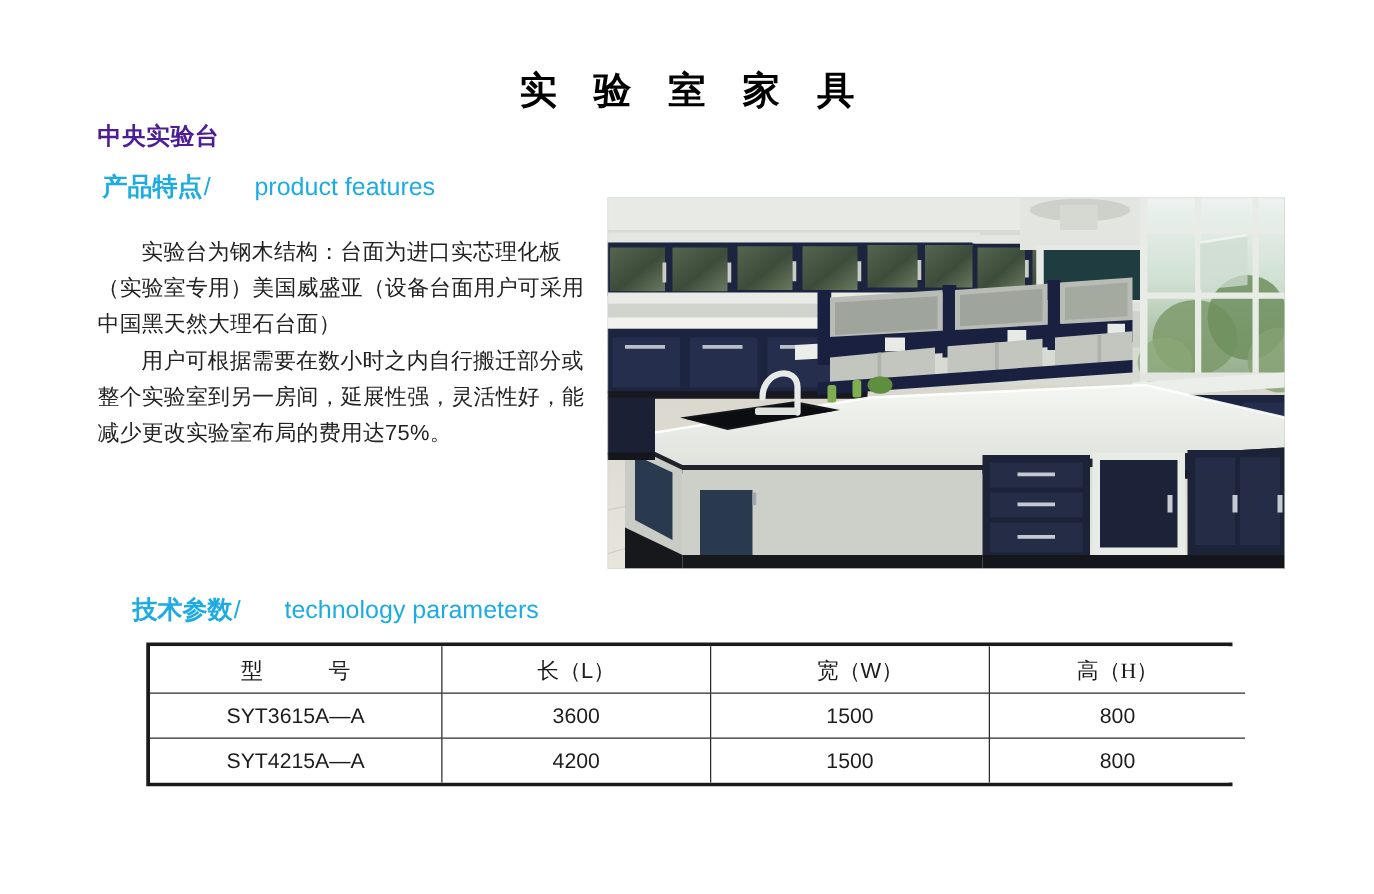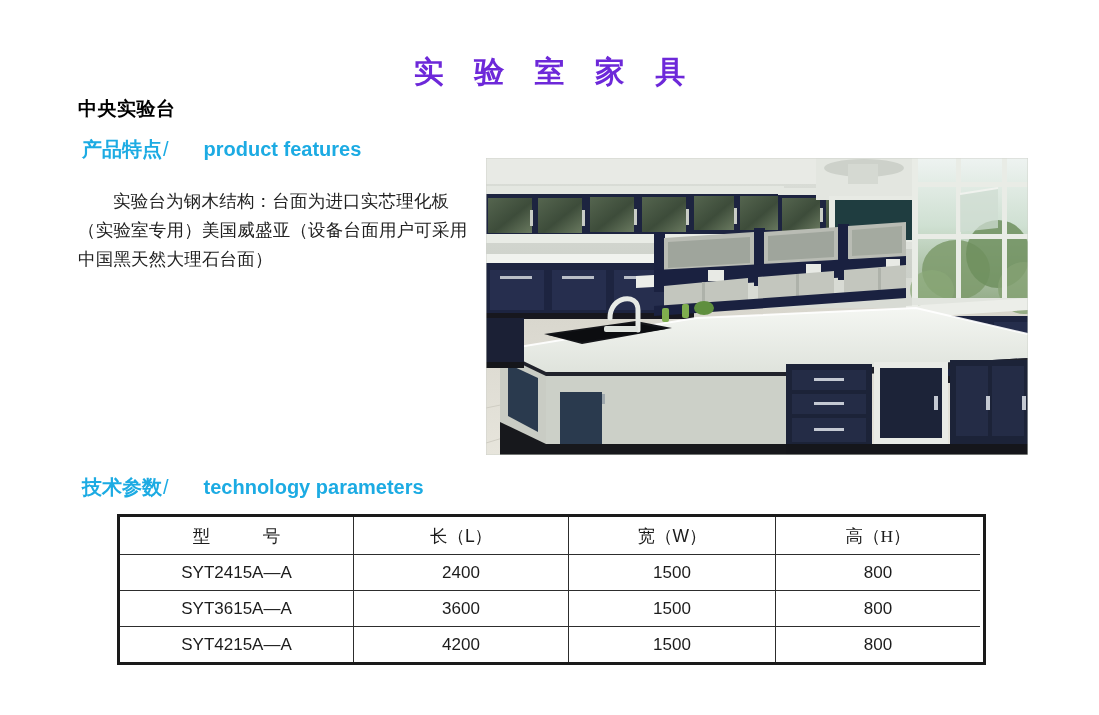--- a/index.html
+++ b/index.html
@@ -19,48 +19,50 @@
   
   #page-title {
     position: absolute;
     left: 0;
     top: 52px;
     width: 1099px;
     text-align: center;
     font-size: 30px;
     font-weight: bold;
     letter-spacing: 11px;
-    color: #6d28d9;
+    color: #000000;
     text-indent: 11px;
+    font-family: Liberation Serif, serif;
   }
 
   
   #left-col {
     position: absolute;
     left: 78px;
     top: 96px;
     width: 390px;
   }
   #section-subtitle {
     font-size: 19px;
     font-weight: bold;
-    color: #000000;
+    color: #4c1d95;
     letter-spacing: 0.5px;
     margin: 0 0 14px 0;
   }
   .blue-heading {
     font-size: 20px;
     font-weight: bold;
     color: #1cabe3;
     letter-spacing: 0px;
     white-space: nowrap;
+    margin-left: 24px;
   }
   .blue-heading .cn { font-weight: bold; }
   .blue-heading .sep { font-weight: normal; padding: 0 1px; }
-  .blue-heading .en { font-weight: bold; padding-left: 34px; }
+  .blue-heading .en { font-weight: normal; padding-left: 34px; }
 
   #features-heading { margin: 0 0 12px 4px; }
 
   #features-body {
     font-size: 17.5px;
     line-height: 29px;
     color: #222;
     letter-spacing: 0.2px;
     margin-top: 24px;
   }
@@ -135,20 +137,21 @@
 <div id="left-col">
 
   <h2 id="section-subtitle">中央实验台</h2>
 
   <div id="features-heading" class="blue-heading">
     <span class="cn">产品特点</span><span class="sep">/</span><span class="en">product features</span>
   </div>
 
   <div id="features-body">
     <p>实验台为钢木结构：台面为进口实芯理化板（实验室专用）美国威盛亚（设备台面用户可采用中国黑天然大理石台面）</p>
+    <p>用户可根据需要在数小时之内自行搬迁部分或整个实验室到另一房间，延展性强，灵活性好，能减少更改实验室布局的费用达75%。</p>
   </div>
 </div>
 
 <div id="lab-photo" title="中央实验台实验室照片">
   <svg width="542" height="297" viewBox="0 0 542 297" xmlns="http://www.w3.org/2000/svg">
     <defs>
       <linearGradient id="wallG" x1="0" y1="0" x2="0" y2="1">
         <stop offset="0%" stop-color="#dcdfd9"></stop>
         <stop offset="100%" stop-color="#ccd0c9"></stop>
       </linearGradient>
@@ -360,28 +363,22 @@
 <div id="tech-heading" class="blue-heading">
   <span class="cn">技术参数</span><span class="sep">/</span><span class="en">technology parameters</span>
 </div>
 
 <div id="spec-table-wrap">
   <table id="spec-table">
     <tbody>
       <tr class="header-row">
         <td class="model-head" style="width:233px;">型　　　号</td>
         <td style="width:214px;">长（L）</td>
-        <td style="width:206px;">宽（W）</td>
+        <td style="width:206px;padding-left:16px;">宽（W）</td>
         <td style="width:204px;font-family:Liberation Serif, serif;">高（H）</td>
-      </tr>
-      <tr>
-        <td>SYT2415A—A</td>
-        <td>2400</td>
-        <td>1500</td>
-        <td>800</td>
       </tr>
       <tr>
         <td>SYT3615A—A</td>
         <td>3600</td>
         <td>1500</td>
         <td>800</td>
       </tr>
       <tr>
         <td>SYT4215A—A</td>
         <td>4200</td>

